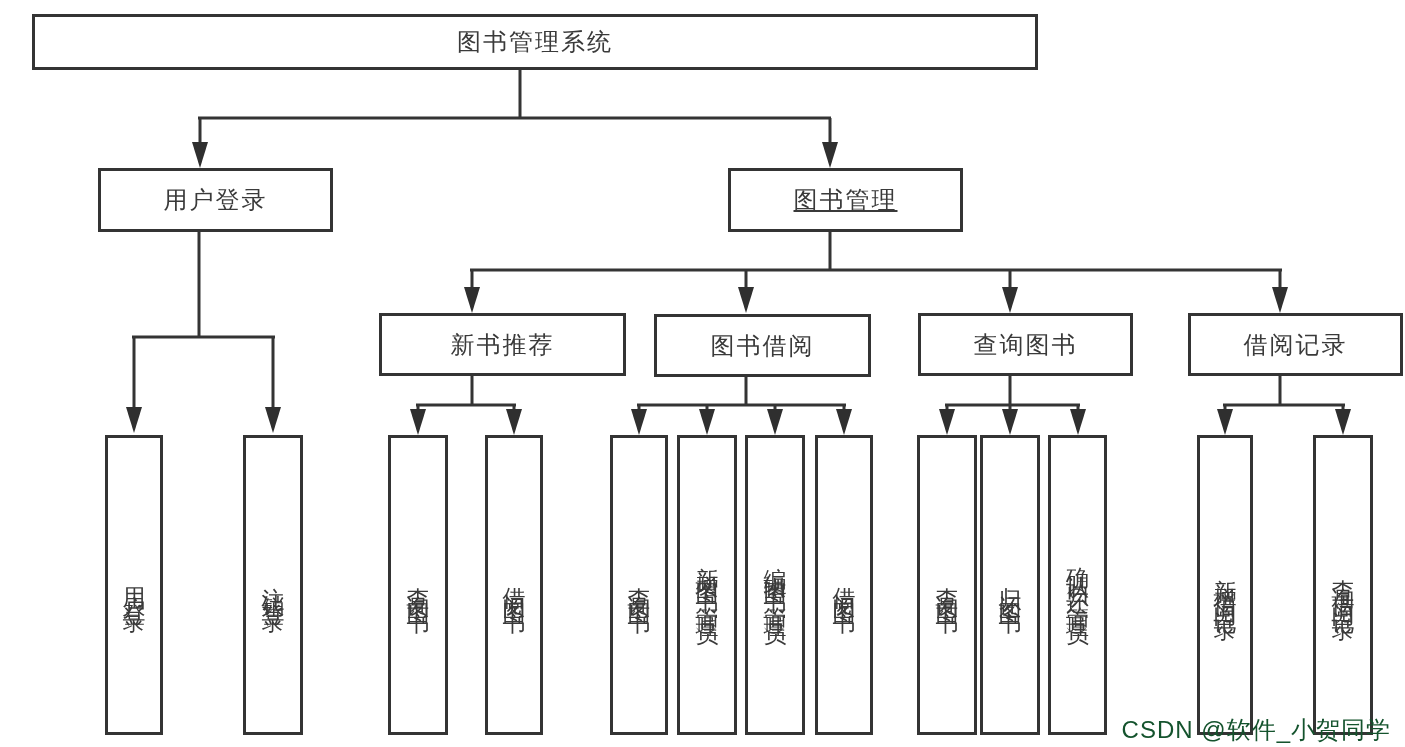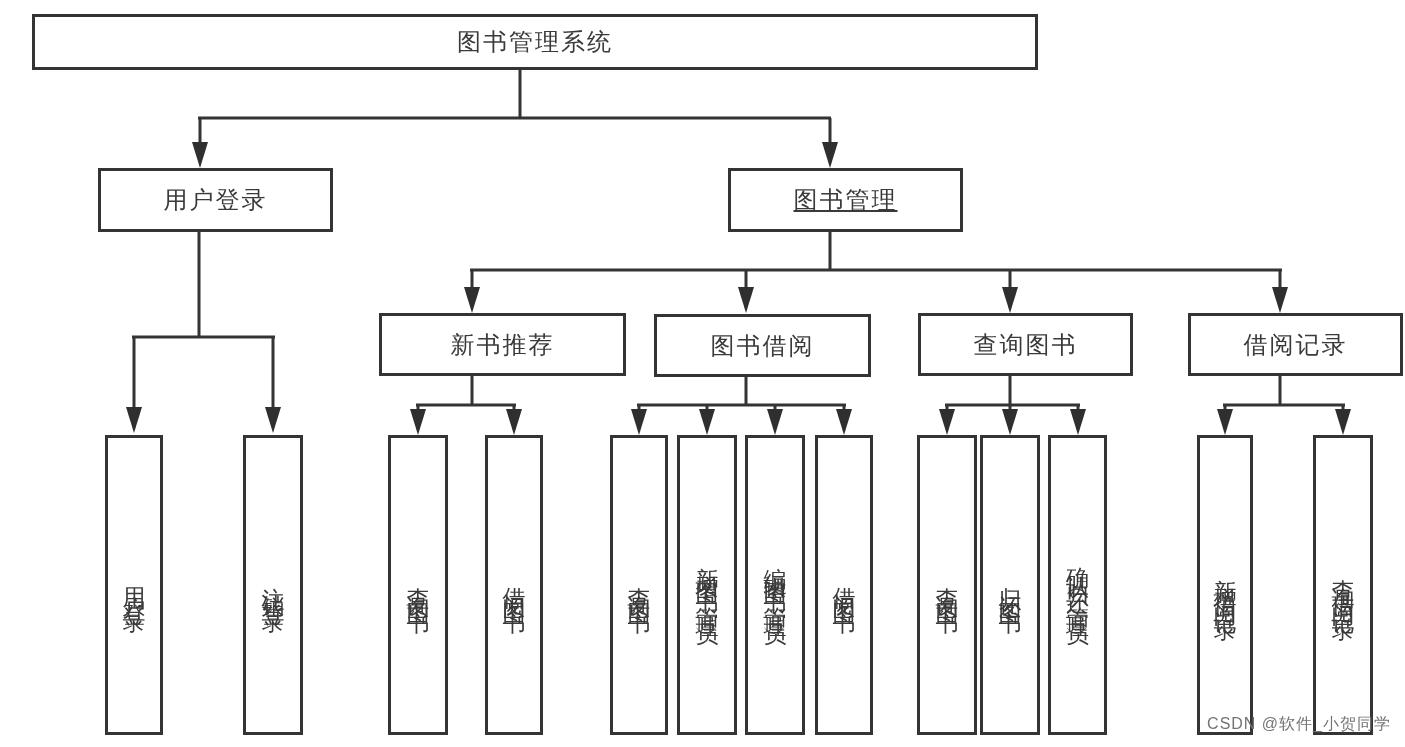--- a/index.html
+++ b/index.html
@@ -50,23 +50,23 @@
     font-size: 23px;
     letter-spacing: 8px;
     line-height: 1;
     color: #3a3a3a;
     white-space: nowrap;
   }
   .watermark {
     position: absolute;
     right: 14px;
     top: 714px;
-    font-size: 16px;
+    font-size: 24px;
     letter-spacing: 1px;
-    color: #737373;
+    color: #14532d;
     white-space: nowrap;
     z-index: 5;
     text-align: right;
   }
   
   #n-root            { left: 16px;   top: 14px;  width: 1006px; height: 56px; }
   #n-user-login      { left: 82px;   top: 168px; width: 235px;  height: 64px; }
   #n-book-mgmt       { left: 712px;  top: 168px; width: 235px;  height: 64px; text-decoration: underline; }
   #n-new-books       { left: 363px;  top: 313px; width: 247px;  height: 63px; }
   #n-book-borrow     { left: 638px;  top: 314px; width: 217px;  height: 63px; }

